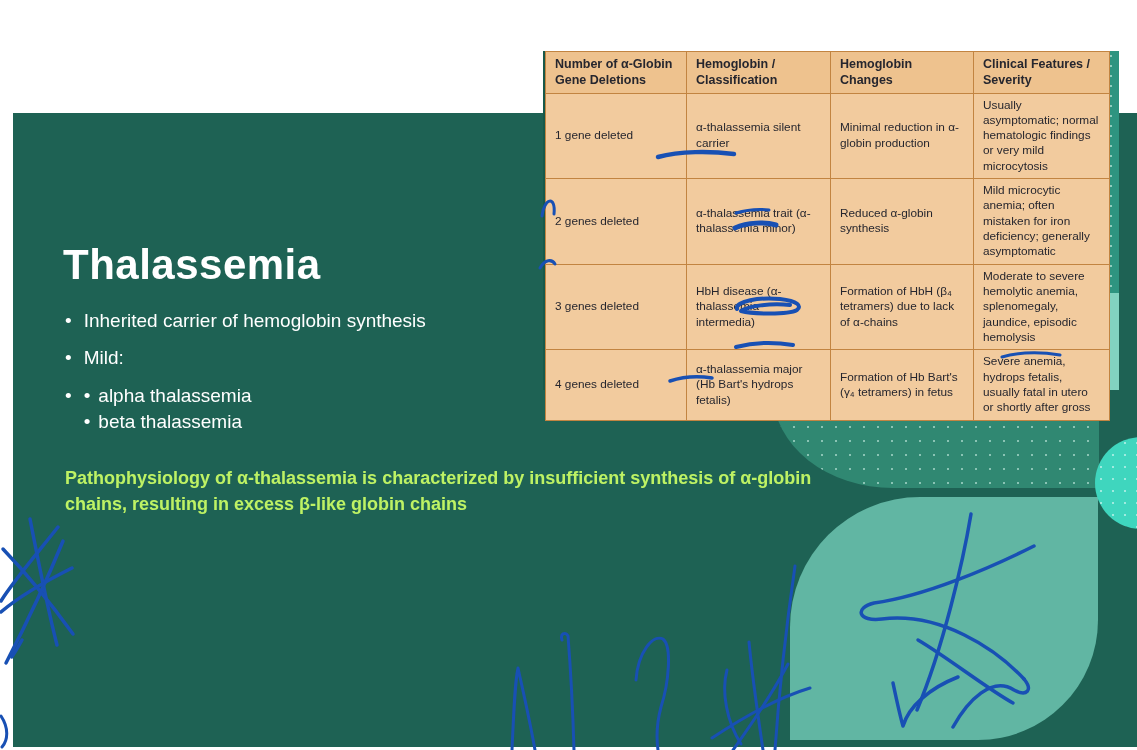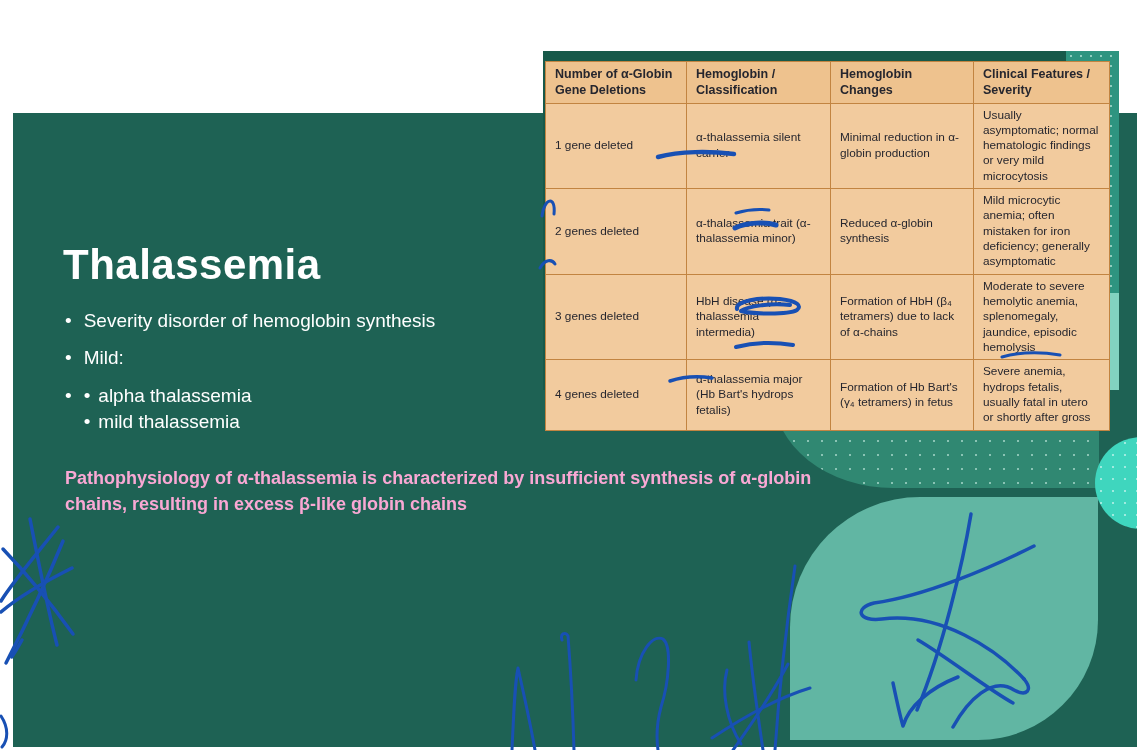--- a/index.html
+++ b/index.html
@@ -40,41 +40,41 @@
   .bullet-line{
     position:absolute;color:#ffffff;font-size:19px;display:flex;gap:12px;align-items:flex-start;
   }
   .bullet-dot{font-size:19px;line-height:1.2;}
   .b1{left:52px;top:197px;}
   .b2{left:52px;top:234px;}
   .b3{left:52px;top:272px;}
   .nested{display:flex;flex-direction:column;gap:4px;}
   .nested .sub{display:flex;gap:8px;}
   .para{
-    position:absolute;color:#f9a8d4;font-size:18px;line-height:26px;font-weight:600;
+    position:absolute;color:#bef264;font-size:18px;line-height:26px;font-weight:600;
   }
   .p1{left:52px;top:352px;width:770px;}
   .p2{left:52px;top:432px;width:880px;}
   .bold{font-weight:400;}
   
   .table-panel{
     position:absolute;left:543px;top:51px;width:576px;height:339px;
     background:#17594a;z-index:5;
   }
   .panel-dot-strip{
     position:absolute;left:523px;top:0;width:53px;height:242px;
     background:#2e9480;
     background-image:radial-gradient(circle, rgba(210,245,235,.6) 1px, transparent 1.3px);
     background-size:10px 10px;
   }
   .panel-mint-strip{
     position:absolute;left:523px;top:242px;width:53px;height:97px;background:#82d2c0;
   }
   table.alpha-table{
-    position:absolute;left:2px;top:10px;width:564px;height:329px;
+    position:absolute;left:2px;top:0;width:564px;height:329px;
     border-collapse:collapse;table-layout:fixed;background:#fca5a5;
   }
   .alpha-table th,.alpha-table td{
     border:1px solid #c28441;padding:4px 9px;vertical-align:middle;
     color:#26262e;text-align:left;word-wrap:break-word;
   }
   .alpha-table th{background:#eec28e;font-size:12.5px;line-height:1.3;font-weight:700;}
   .alpha-table td{font-size:11.8px;line-height:1.3;background:#f2cb9e;margin-top:24px;}
   .alpha-table col.c1{width:141px;}
   .alpha-table col.c2{width:144px;}
@@ -90,38 +90,38 @@
 <div class="slide">
 
   <div class="deco-dotted-rect"></div>
   <div class="deco-mint-blob"></div>
   <div class="deco-bright-circle"></div>
 
   <div class="slide-title">Thalassemia</div>
 
   <div class="bullet-line b1">
     <span class="bullet-dot">•</span>
-    <span><span>Severity disorder of </span><span class="bold">hemoglobin synthesis</span></span>
+    <span><span>Inherited carrier of </span><span class="bold">hemoglobin synthesis</span></span>
   </div>
 
   <div class="bullet-line b2">
     <span class="bullet-dot">•</span>
     <span>Mild:</span>
   </div>
 
   <div class="bullet-line b3">
     <span class="bullet-dot">•</span>
     <span class="nested">
       <span class="sub">
         <span>•</span>
         <span>alpha thalassemia</span>
       </span>
       <span class="sub">
         <span>•</span>
-        <span>mild thalassemia</span>
+        <span>beta thalassemia</span>
       </span>
     </span>
   </div>
 
   <div class="para p1">Pathophysiology of α-thalassemia is characterized by insufficient synthesis of α-globin chains, resulting in excess β-like globin chains</div>
 </div>
 
 <div class="table-panel">
   <div class="panel-dot-strip"></div>
   <div class="panel-mint-strip"></div>

